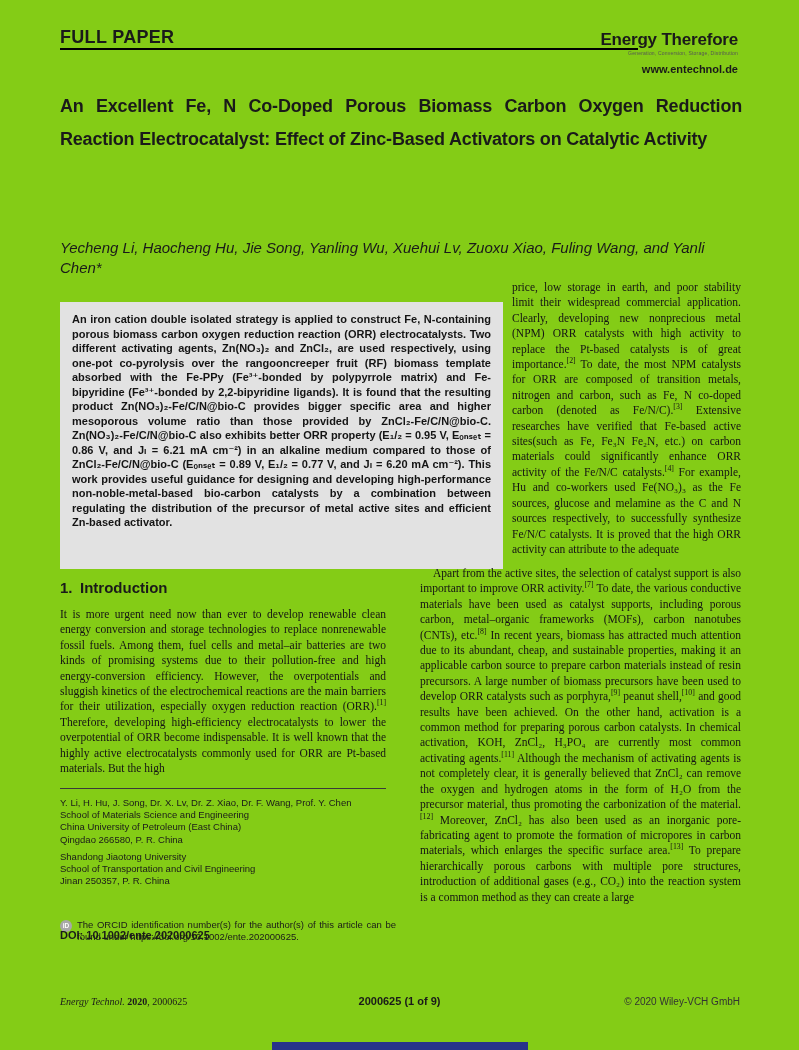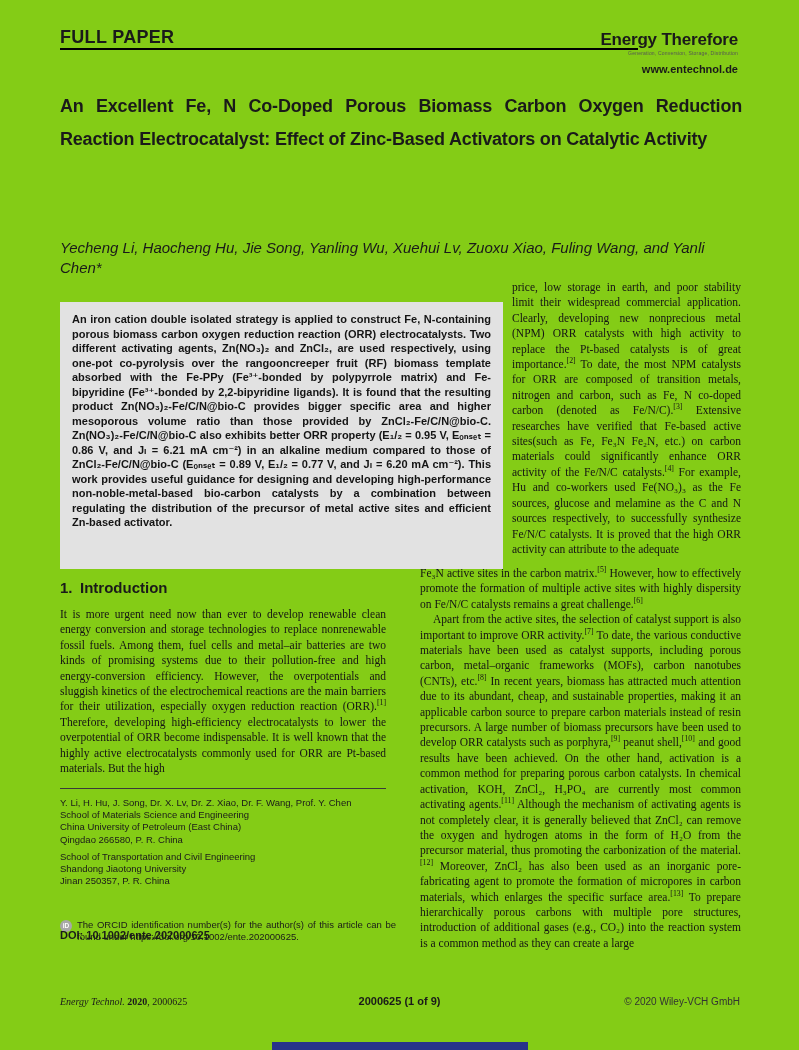--- a/index.html
+++ b/index.html
@@ -68,39 +68,38 @@
   <div class="title">An Excellent Fe, N Co-Doped Porous Biomass Carbon Oxygen Reduction Reaction Electrocatalyst: Effect of Zinc-Based Activators on Catalytic Activity</div>
   <div class="authors">Yecheng Li, Haocheng Hu, Jie Song, Yanling Wu, Xuehui Lv, Zuoxu Xiao, Fuling Wang, and Yanli Chen*</div>
 
   <div class="abstract-box">
     <div class="abstract-text">An iron cation double isolated strategy is applied to construct Fe, N-containing porous biomass carbon oxygen reduction reaction (ORR) electrocatalysts. Two different activating agents, Zn(NO₃)₂ and ZnCl₂, are used respectively, using one-pot co-pyrolysis over the rangooncreeper fruit (RF) biomass template absorbed with the Fe-PPy (Fe³⁺-bonded by polypyrrole matrix) and Fe-bipyridine (Fe³⁺-bonded by 2,2-bipyridine ligands). It is found that the resulting product Zn(NO₃)₂-Fe/C/N@bio-C provides bigger specific area and higher mesoporous volume ratio than those provided by ZnCl₂-Fe/C/N@bio-C. Zn(NO₃)₂-Fe/C/N@bio-C also exhibits better ORR property (E₁/₂ = 0.95 V, Eₒₙₛₑₜ = 0.86 V, and Jₗ = 6.21 mA cm⁻²) in an alkaline medium compared to those of ZnCl₂-Fe/C/N@bio-C (Eₒₙₛₑₜ = 0.89 V, E₁/₂ = 0.77 V, and Jₗ = 6.20 mA cm⁻²). This work provides useful guidance for designing and developing high-performance non-noble-metal-based bio-carbon catalysts by a combination between regulating the distribution of the precursor of metal active sites and efficient Zn-based activator.</div>
   </div>
 
   <div class="col-right-narrow serif">price, low storage in earth, and poor stability limit their widespread commercial application. Clearly, developing new nonprecious metal (NPM) ORR catalysts with high activity to replace the Pt-based catalysts is of great importance.<sup>[2]</sup> To date, the most NPM catalysts for ORR are composed of transition metals, nitrogen and carbon, such as Fe, N co-doped carbon (denoted as Fe/N/C).<sup>[3]</sup> Extensive researches have verified that Fe-based active sites(such as Fe, Fe₃N Fe₂N, etc.) on carbon materials could significantly enhance ORR activity of the Fe/N/C catalysts.<sup>[4]</sup> For example, Hu and co-workers used Fe(NO₃)₃ as the Fe sources, glucose and melamine as the C and N sources respectively, to successfully synthesize Fe/N/C catalysts. It is proved that the high ORR activity can attribute to the adequate</div>
 
   <div class="col-right-wide">
-    <div class="serif">Fe₃N active sites in the carbon matrix.<sup>[5]</sup> However, how to effectively promote the formation of multiple active sites with highly dispersity on Fe/N/C catalysts remains a great challenge.<sup>[6]</sup></div>
     <div class="serif para-indent">Apart from the active sites, the selection of catalyst support is also important to improve ORR activity.<sup>[7]</sup> To date, the various conductive materials have been used as catalyst supports, including porous carbon, metal–organic frameworks (MOFs), carbon nanotubes (CNTs), etc.<sup>[8]</sup> In recent years, biomass has attracted much attention due to its abundant, cheap, and sustainable properties, making it an applicable carbon source to prepare carbon materials instead of resin precursors. A large number of biomass precursors have been used to develop ORR catalysts such as porphyra,<sup>[9]</sup> peanut shell,<sup>[10]</sup> and good results have been achieved. On the other hand, activation is a common method for preparing porous carbon catalysts. In chemical activation, KOH, ZnCl₂, H₃PO₄ are currently most common activating agents.<sup>[11]</sup> Although the mechanism of activating agents is not completely clear, it is generally believed that ZnCl₂ can remove the oxygen and hydrogen atoms in the form of H₂O from the precursor material, thus promoting the carbonization of the material.<sup>[12]</sup> Moreover, ZnCl₂ has also been used as an inorganic pore-fabricating agent to promote the formation of micropores in carbon materials, which enlarges the specific surface area.<sup>[13]</sup> To prepare hierarchically porous carbons with multiple pore structures, introduction of additional gases (e.g., CO₂) into the reaction system is a common method as they can create a large</div>
   </div>
 
   <div class="intro-heading">1. Introduction</div>
   <div class="intro-para serif">It is more urgent need now than ever to develop renewable clean energy conversion and storage technologies to replace nonrenewable fossil fuels. Among them, fuel cells and metal–air batteries are two kinds of promising systems due to their pollution-free and high energy-conversion efficiency. However, the overpotentials and sluggish kinetics of the electrochemical reactions are the main barriers for their utilization, especially oxygen reduction reaction (ORR).<sup>[1]</sup> Therefore, developing high-efficiency electrocatalysts to lower the overpotential of ORR become indispensable. It is well known that the highly active electrocatalysts commonly used for ORR are Pt-based materials. But the high</div>
 
   <div class="footnote-rule"></div>
 
   <div class="affiliations">
     <div class="aff-block">
       <div class="aff-line">Y. Li, H. Hu, J. Song, Dr. X. Lv, Dr. Z. Xiao, Dr. F. Wang, Prof. Y. Chen</div>
       <div class="aff-line">School of Materials Science and Engineering</div>
       <div class="aff-line">China University of Petroleum (East China)</div>
       <div class="aff-line">Qingdao 266580, P. R. China</div>
     </div>
     <div class="aff-block">
+      <div class="aff-line">Shandong Jiaotong University</div>
       <div class="aff-line">School of Transportation and Civil Engineering</div>
-      <div class="aff-line">Shandong Jiaotong University</div>
       <div class="aff-line">Jinan 250357, P. R. China</div>
     </div>
   </div>
 
   <div class="orcid-row">
     <span class="orcid-icon">iD</span>
     <div class="orcid-text">The ORCID identification number(s) for the author(s) of this article can be found under https://doi.org/10.1002/ente.202000625.</div>
   </div>
 
   <div class="doi">DOI: 10.1002/ente.202000625</div>

